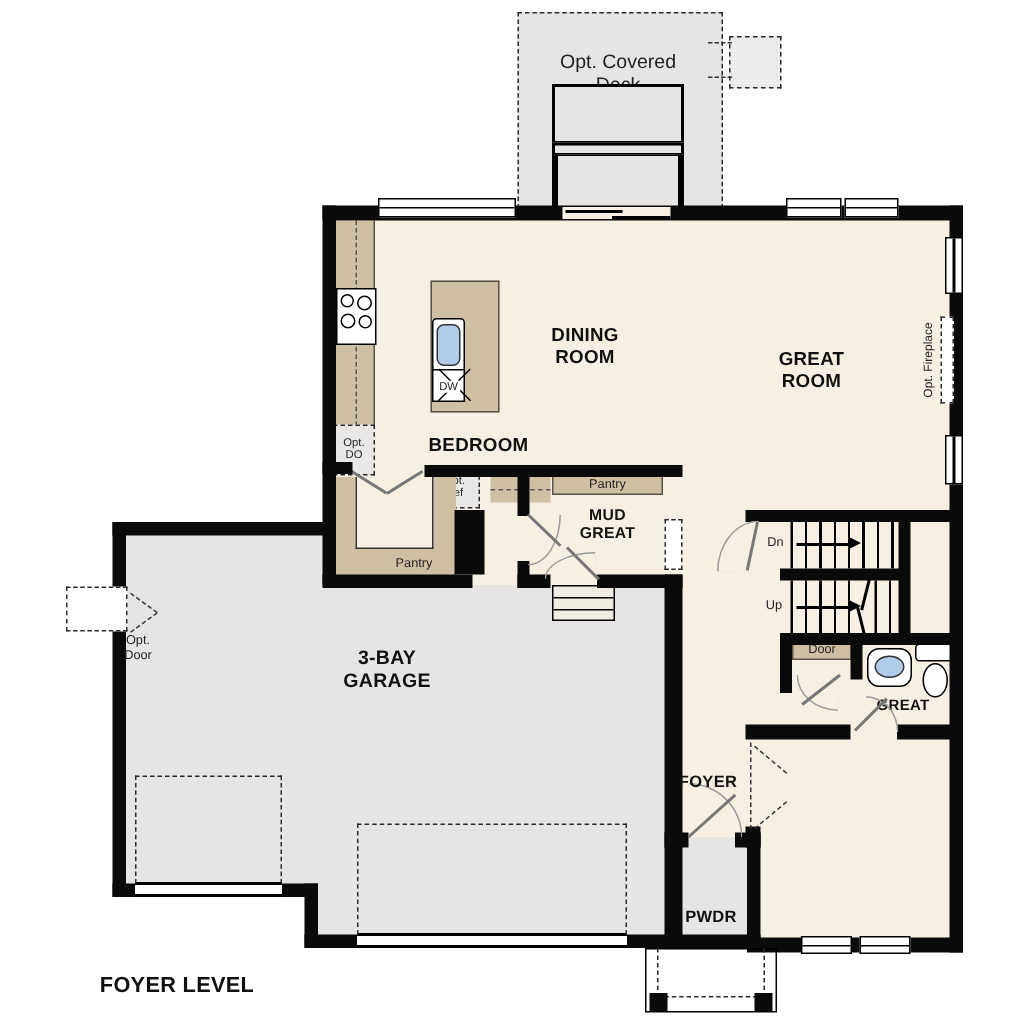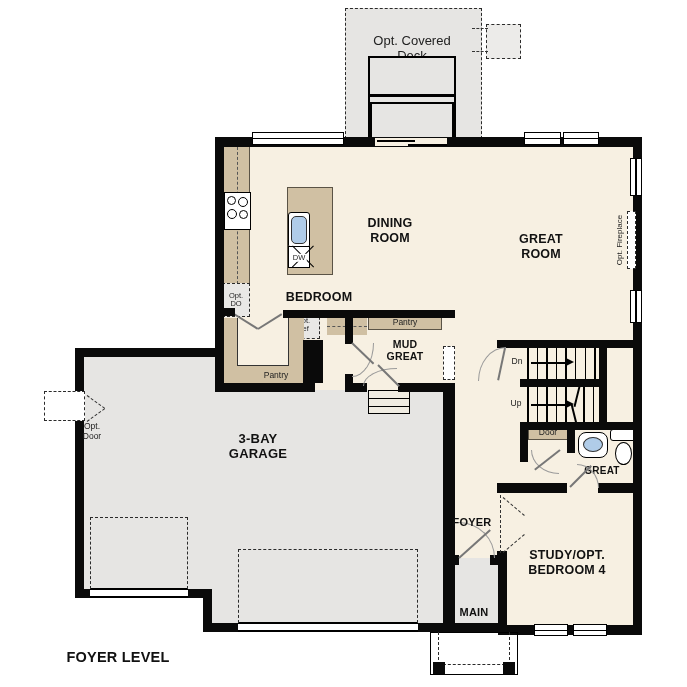--- a/index.html
+++ b/index.html
@@ -200,18 +200,16 @@
   <div class="abs" style="left:503px;top:662px;width:12px;height:12px;background:#0a0a0a;"></div>
 
   <div class="lbl" style="left:390px;top:231px;font-size:12.5px;">DINING
 ROOM</div>
   <div class="lbl" style="left:541px;top:247px;font-size:12.5px;">GREAT
 ROOM</div>
   <div class="lbl" style="left:319px;top:297px;font-size:12.5px;">BEDROOM</div>
   <div class="lbl" style="left:258px;top:446px;font-size:13px;">3-BAY
 GARAGE</div>
   <div class="lbl" style="left:472px;top:522px;font-size:11px;">FOYER</div>
-  <div class="lbl" style="left:474px;top:612px;font-size:11px;">MAIN</div>
-  <div class="lbl" style="left:567px;top:563px;font-size:12.5px;">STUDY/OPT.
-BEDROOM 4</div>
+  <div class="lbl" style="left:474px;top:612px;font-size:11px;">PWDR</div>
   <div class="lbl" style="left:118px;top:658px;font-size:14.5px;">FOYER LEVEL</div>
 
 </div>
 
 </body></html>

